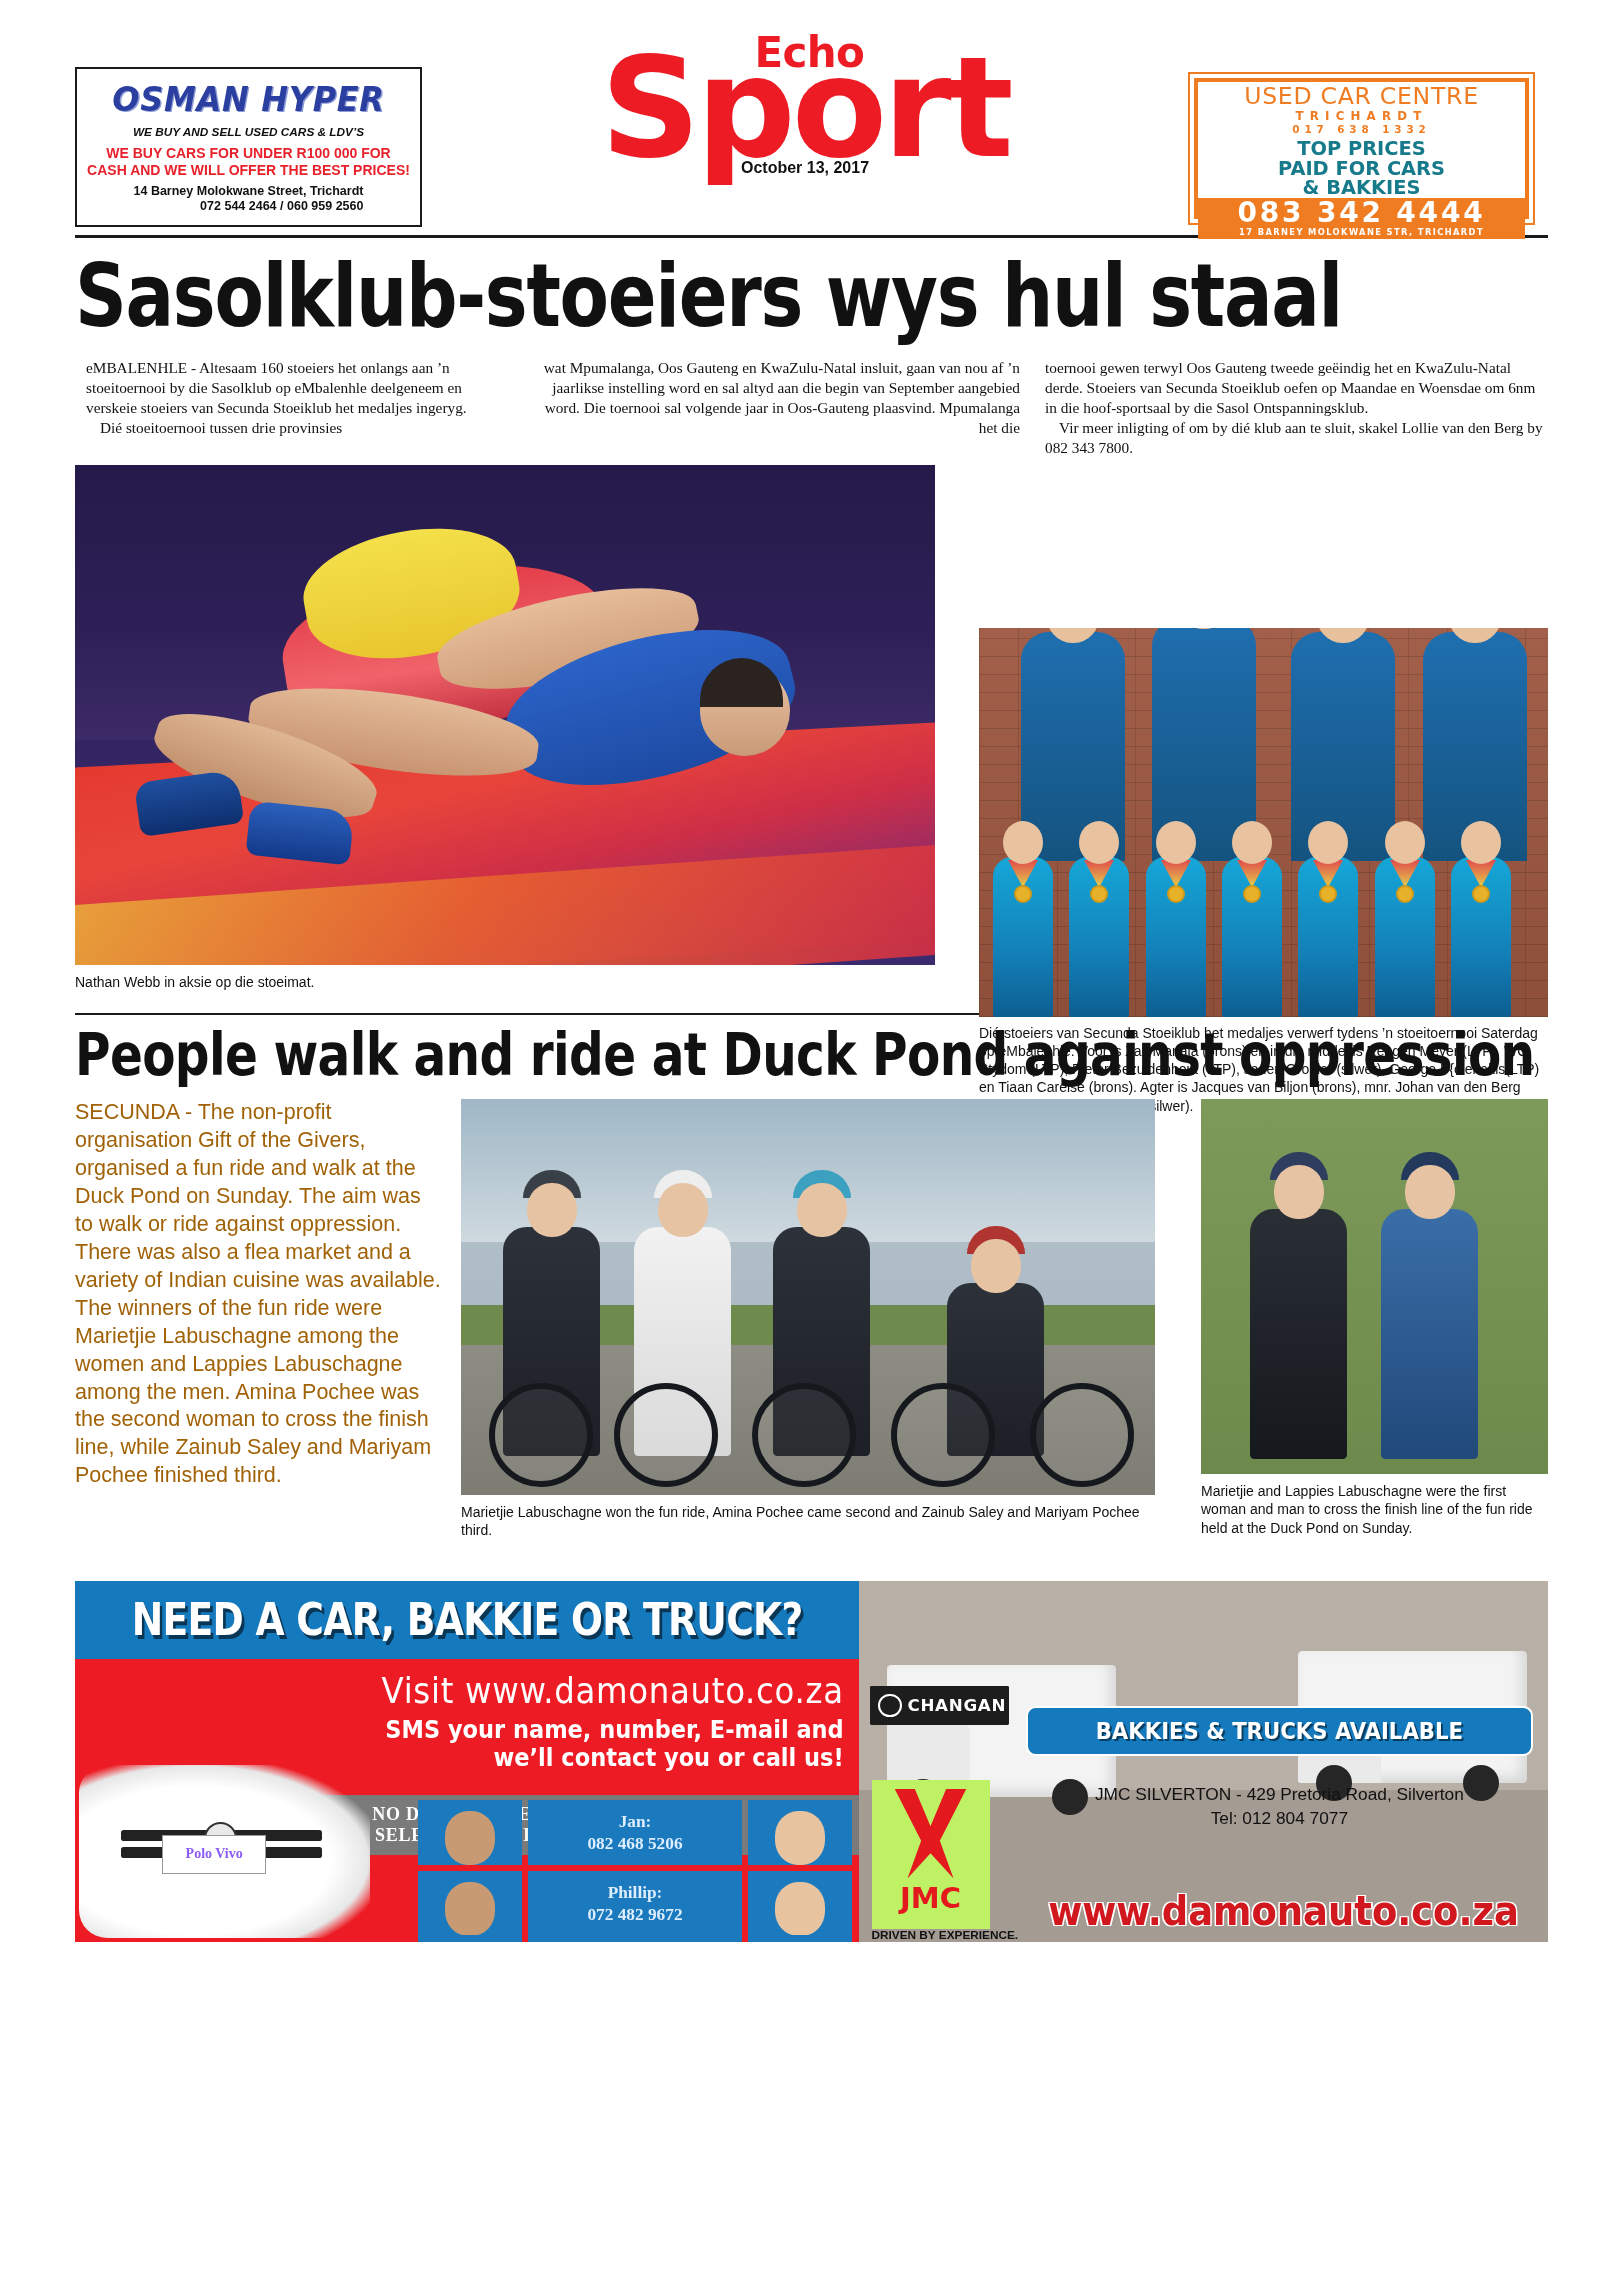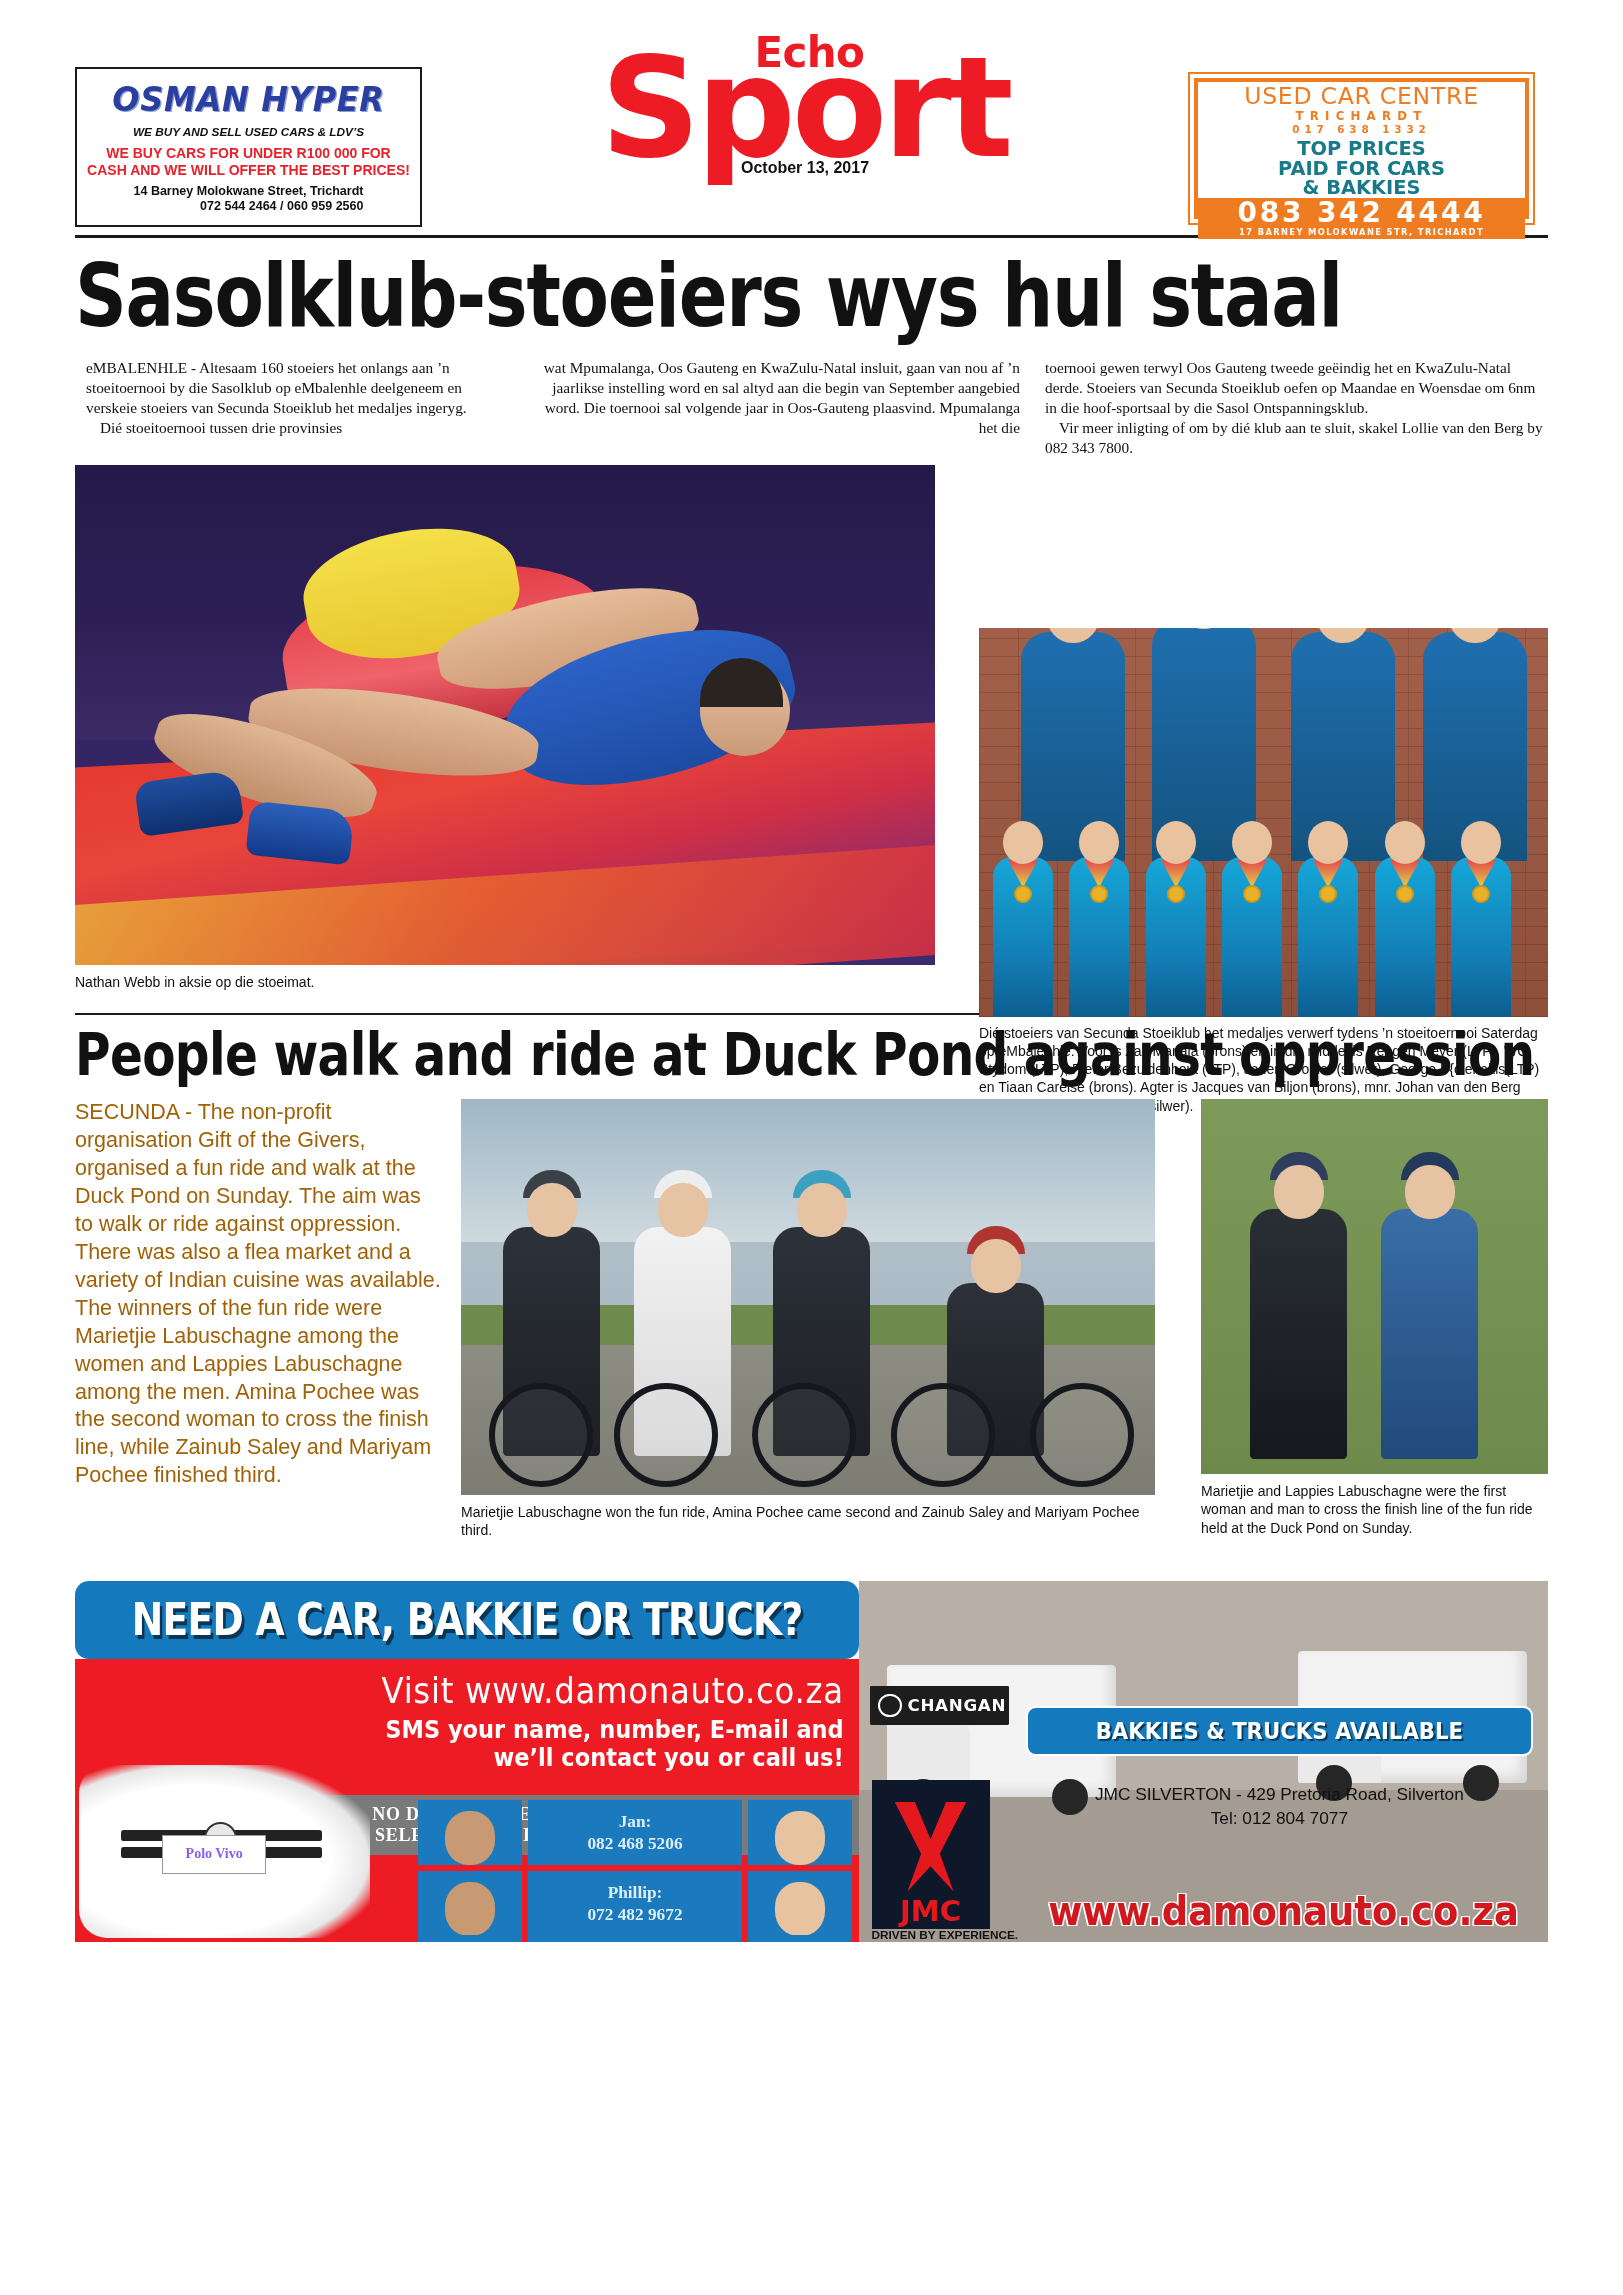--- a/index.html
+++ b/index.html
@@ -260,21 +260,21 @@
   }
   .cap-2b {
     position: absolute; right: 0; top: 383px; width: 347px;
     font-family: "Liberation Sans", sans-serif; font-size: 14px; color: #111; line-height: 1.3;
   }
 
   
   .bottom-ads { position: relative; margin: 9.7px 75px 0; height: 361px; display: flex; }
   .ad-damon { width: 784px; position: relative; overflow: hidden; }
   .damon-blue {
-    background: #1479bd; height: 78px; display: flex; align-items: center; justify-content: center; border-radius: 14px;
+    background: #1479bd; height: 78px; display: flex; align-items: center; justify-content: center;
   }
   .damon-blue span {
     font-family: "DejaVu Sans Condensed","Liberation Sans Narrow","Liberation Sans", sans-serif;
     font-weight: bold; font-size: 44px; color: #fff; letter-spacing: -0.7px;
     text-shadow: 2.8px 3.5px 0 rgba(0,0,0,.55);
     transform: scaleX(.95);
   }
   .damon-red { background: #ed1c24; position: relative; height: 283px; }
   .damon-url {
     font-family: "DejaVu Sans Condensed","Liberation Sans Narrow","Liberation Sans", sans-serif;
@@ -323,22 +323,22 @@
 
   .ad-jmc { flex: 1; position: relative; overflow: hidden; background: #b0a79e; }
   .jmc-photo { position:absolute; inset: 0; background: linear-gradient(#b8b0a7 0 58%, #a49b92 58% 100%); }
   .truck {
     position: absolute; bottom: 40%; width: 229px; height: 132px; background: #f3f3f3;
     border-radius: 4.2px; box-shadow: inset -5.6px -5.6px 12.5px rgba(0,0,0,.12);
   }
   .truck .cabin { position:absolute; left: 0; bottom: 0; width: 83px; height: 76px; background: #eaeaea; border-radius: 5.6px 12.5px 2.8px 2.8px;}
   .truck .wheel { position:absolute; bottom: -18px; width: 36px; height: 36px; border-radius: 50%; background: #262626; }
   .jmc-logo-box {
-    position: absolute; left: 12.5px; bottom: 12.5px; width: 118px; height: 149px; background: #0f172a;
-    display: flex; flex-direction: column; align-items: center; justify-content: flex-end; padding-bottom: 1px;
+    position: absolute; left: 12.5px; bottom: 12.5px; width: 118px; height: 149px; background: #bef264;
+    display: flex; flex-direction: column; align-items: center; justify-content: flex-end; padding-bottom: 14px;
   }
   .jmc-mark {
     width: 72px; height: 90px; background: #e3191e;
     clip-path: polygon(0 0, 28% 0, 50% 42%, 72% 0, 100% 0, 63% 58%, 82% 100%, 50% 72%, 18% 100%, 37% 58%);
   }
   .jmc-word {
     font-family: "DejaVu Sans", sans-serif; font-weight: bold; font-size: 29px; color: #e3191e; margin-top: 2.8px;
   }
   .jmc-tag {
     position: absolute; left: 12.5px; bottom: 0; width: 167px;

